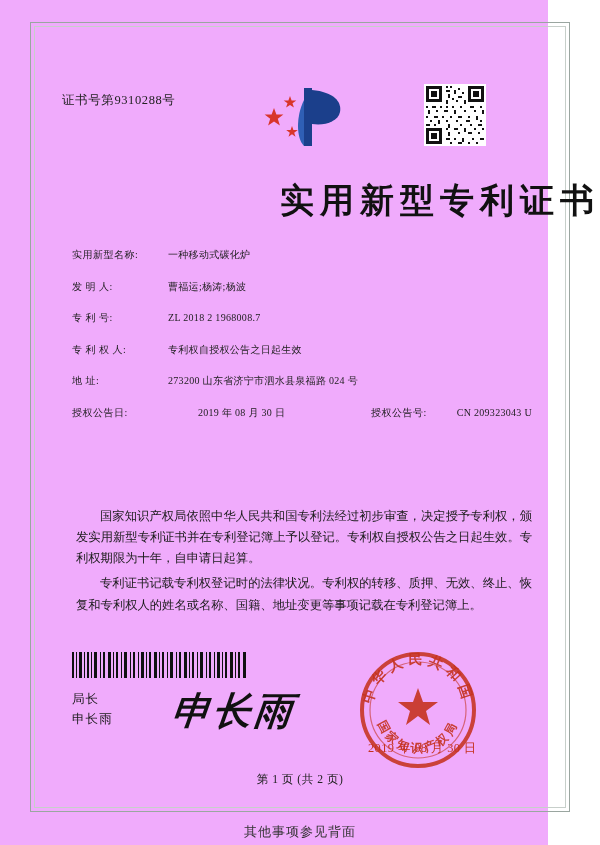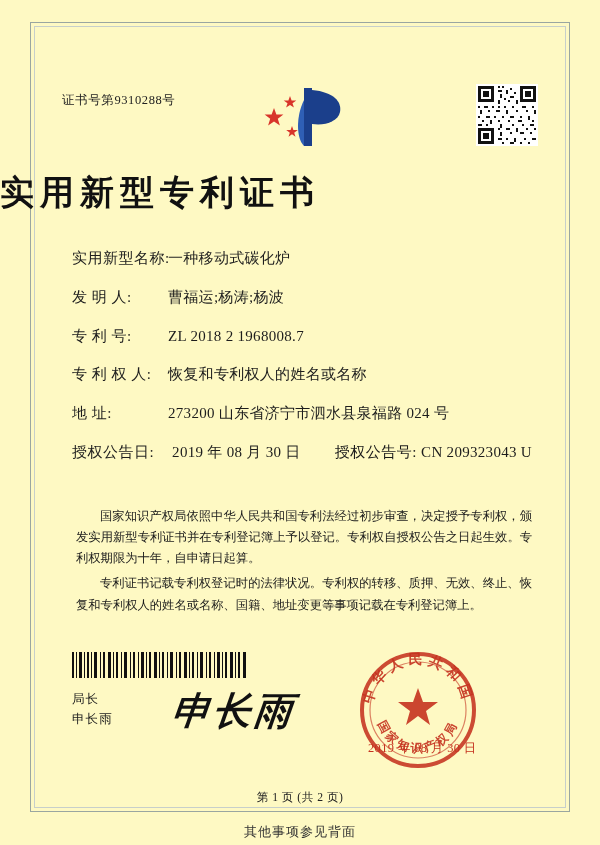--- a/index.html
+++ b/index.html
@@ -13,23 +13,23 @@
     position: relative;
     font-family: "Liberation Serif", "DejaVu Serif", serif;
     color: #1a1a1a;
     overflow: hidden;
   }
 
   
   .page {
     position: absolute;
     left: 0; top: 0;
-    width: 600px;
+    width: 548px;
     height: 845px;
-    background: #fef9c3;
+    background: #f0abfc;
     text-decoration: underline;
   }
   .border-outer {
     position: absolute;
     left: 30px; top: 22px;
     width: 540px; height: 790px;
     border: 1px solid #9aa6a0;
     box-sizing: border-box;
   }
   .border-inner {
@@ -60,36 +60,36 @@
   
   .qr {
     position: absolute;
     right: 62px; top: 84px;
     width: 62px; height: 62px;
   }
 
   
   .doc-title {
     position: absolute;
-    left: 0; top: 170px;
+    left: 0; top: 178px;
     width: 600px;
-    text-align: left;
+    text-align: right;
     font-size: 34px;
     font-weight: bold;
     letter-spacing: 6px;
     color: #111;
     font-family: "DejaVu Serif", "Liberation Serif", serif;
   }
 
   
   .fields {
     position: absolute;
     left: 72px; top: 248px;
     width: 460px;
-    font-size: 15px;
+    font-size: 10px;
     line-height: 1.45;
   }
   .field-row {
     display: flex;
     align-items: baseline;
     margin-bottom: 17px;
     white-space: nowrap;
   }
   .field-label {
     width: 96px;
@@ -164,21 +164,21 @@
     position: absolute;
     left: 368px; top: 740px;
     font-size: 12.4px;
     color: #c5321f;
     letter-spacing: 0.4px;
   }
 
   
   .page-num {
     position: absolute;
-    left: 0; top: 790px;
+    left: 0; top: 772px;
     width: 600px;
     text-align: center;
     font-size: 11.6px;
     color: #222;
     letter-spacing: 0.5px;
   }
   .back-note {
     position: absolute;
     left: 0; top: 823px;
     width: 600px;
@@ -304,21 +304,21 @@
     <div class="field-row">
       <span class="field-label">发 明 人:</span>
       <span class="field-value">曹福运;杨涛;杨波</span>
     </div>
     <div class="field-row">
       <span class="field-label">专 利 号:</span>
       <span class="field-value">ZL 2018 2 1968008.7</span>
     </div>
     <div class="field-row">
       <span class="field-label">专 利 权 人:</span>
-      <span class="field-value">恢复和专利权人的姓名或名称</span>
+      <span class="field-value">专利权自授权公告之日起生效</span>
     </div>
     <div class="field-row">
       <span class="field-label">地 址:</span>
       <span class="field-value">273200 山东省济宁市泗水县泉福路 024 号</span>
     </div>
     <div class="field-row dual">
       <span class="field-label">授权公告日:</span>
       <span class="field-value">2019 年 08 月 30 日</span>
       <span class="field-sep"></span>
       <span class="field-label-2">授权公告号:</span>

